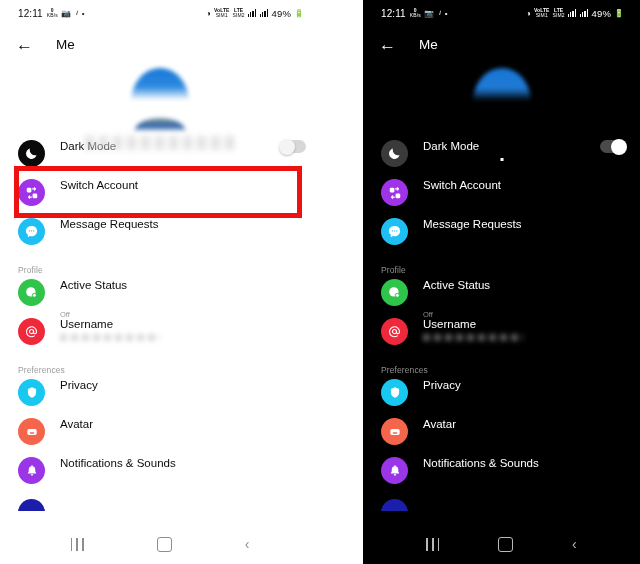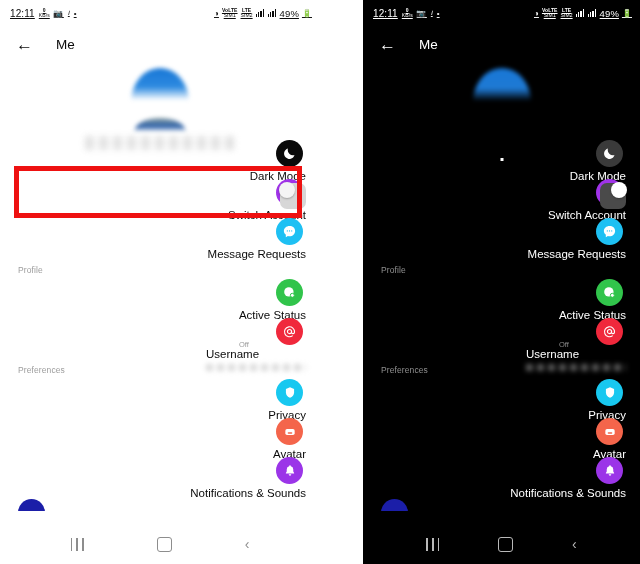--- a/index.html
+++ b/index.html
@@ -28,25 +28,24 @@
     overflow: hidden;
   }
   .phone.light { width: 320px; background: #ffffff; color: #0b0b0b; }
   .phone.dark  { width: 277px; margin-left: 43px; background: #000000; color: #ffffff; }
 
   
   .statusbar {
     height: 26px;
     display: flex;
     align-items: center;
-    padding: 0 2px;
+    padding: 0 10px;
     font-size: 9.5px;
     letter-spacing: .1px;
     box-sizing: border-box;
-    text-decoration: underline;
   }
   .sb-left, .sb-right {
     display: flex;
     align-items: center;
     gap: 4px;
     white-space: nowrap;
   }
   .sb-left { margin-left: 8px; }
   .sb-right { margin-left: auto; margin-right: 6px; gap: 3px; }
   .sb-time { font-size: 10px; font-weight: 400; }
@@ -123,25 +122,24 @@
     left: 50%; top: 96px;
     width: 3px; height: 3px;
     background: #ffffff;
     transform: translateX(-50%);
   }
 
   
   .list { padding: 0 0 0 0; }
   .row {
     display: flex;
-    align-items: flex-end;
+    align-items: flex-start;
     height: 39px;
     padding: 0 14px 0 18px;
     box-sizing: border-box;
-    flex-direction: column;
   }
   .row .ico-wrap { width: 30px; flex: 0 0 30px; }
   .row .labels { margin-left: 12px; flex: 1 1 auto; min-width: 0; }
   .row .label {
     font-size: 11.5px;
     font-weight: 500;
     line-height: 1.15;
     white-space: nowrap;
   }
   .row .sub {

